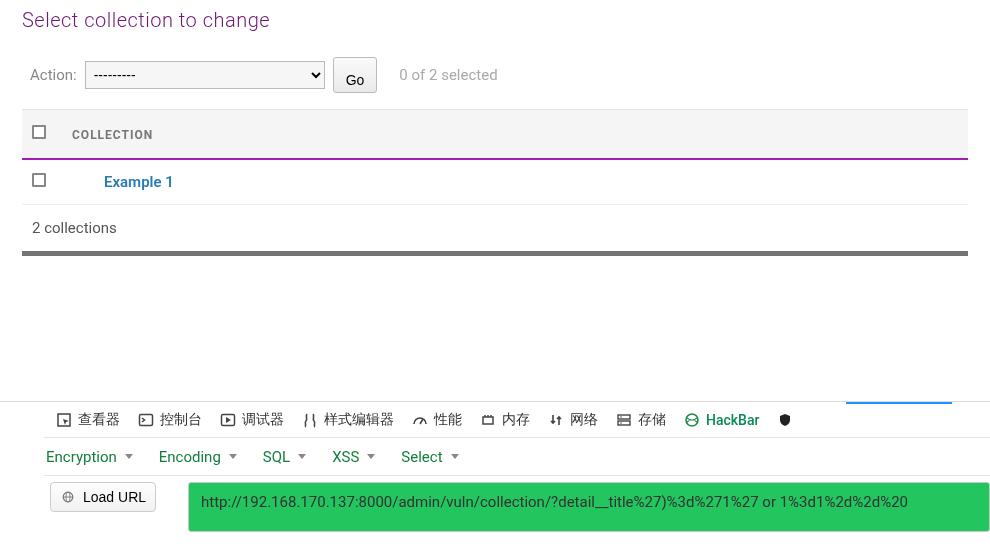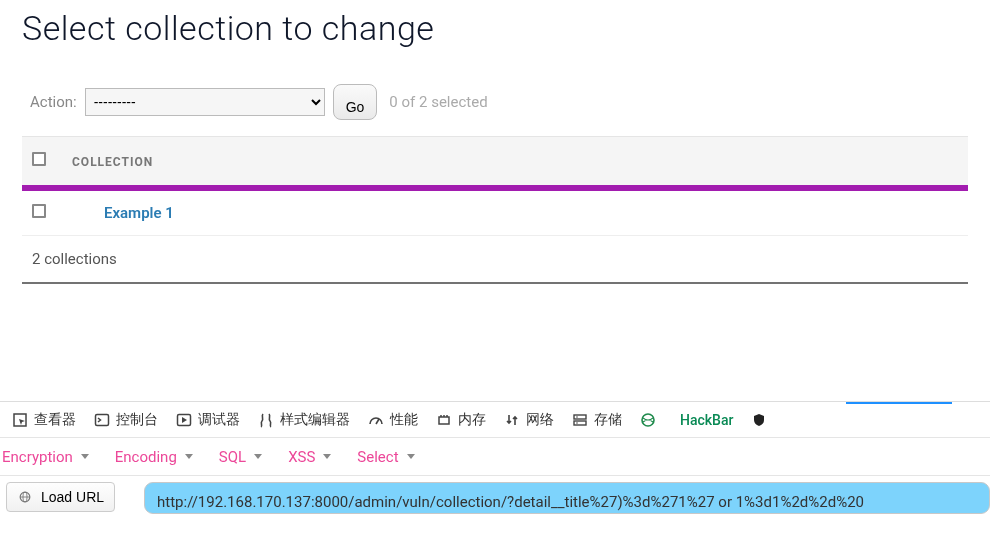--- a/index.html
+++ b/index.html
@@ -1,55 +1,55 @@
 <!DOCTYPE html>
 <html><head>
 <meta charset="utf-8">
 <style>
 * { margin: 0; padding: 0; box-sizing: border-box; }
 body { font-family: -apple-system, BlinkMacSystemFont, "Segoe UI", Roboto, Arial, sans-serif; font-size: 15px; color: #333; background: #fff; width: 990px; height: 556px; overflow: hidden; position: relative; }
 .admin-page { padding: 8px 22px 0 22px; }
-.page-title { font-size: 34px; font-weight: 300; color: #0f172a; margin-bottom: 36px; letter-spacing: 0.5px; }
+.page-title { font-size: 20px; font-weight: 300; color: #701a75; margin-bottom: 25px; letter-spacing: 0.5px; }
 .actions-row { display: flex; align-items: center; gap: 8px; margin-bottom: 16px; padding-left: 8px; }
 .action-label { color: #888; font-size: 15px; }
 .action-select { width: 240px; height: 28px; border: 1px solid #bbb; background: #f6f6f6; font-size: 14px; padding: 0 4px; }
-.go-btn { height: 36px; padding: 14px 12px; border: 1px solid #bbb; background: linear-gradient(#fafafa,#eaeaea); border-radius: 8px; font-size: 14px; cursor: pointer; }
-.selected-count { color: #aaa; font-size: 15px; margin-left: 4px; }
+.go-btn { height: 36px; padding: 14px 12px; border: 1px solid #bbb; background: linear-gradient(#fafafa,#eaeaea); border-radius: 3px; font-size: 14px; cursor: pointer; }
+.selected-count { color: #aaa; font-size: 15px; margin-left: 14px; }
 .change-table { width: 100%; border-collapse: collapse; }
-.change-table thead th { background: #f5f5f5; border-top: 1px solid #e5e5e5; border-bottom: 6px solid #a21caf; padding: 15px 10px; text-align: left; }
+.change-table thead th { background: #f5f5f5; border-top: 1px solid #e5e5e5; border-bottom: 2px solid #a21caf; padding: 15px 10px; text-align: left; }
 .change-table thead th.sel-col { width: 40px; }
 .col-header { font-size: 12px; font-weight: 700; color: #777; letter-spacing: 1px; }
 .change-table tbody td { padding: 13px 10px; border-bottom: 1px solid #eee; }
 .change-table tbody td.sel-col { width: 40px; }
 .row-link { color: #2b7cb3; font-weight: 600; font-size: 15px; text-decoration: none; cursor: pointer; margin-left: 32px; }
 .chk { width: 14px; height: 14px; border: 2px solid #888; display: inline-block; border-radius: 1px; cursor: pointer; background: #fff; }
-.footer-count { padding: 14px 10px; font-size: 15px; color: #555; border-bottom: 2px solid #737373; }
-
-
-.devtools { position: absolute; left: 0; right: 0; bottom: 0; background: #fff; }
+.footer-count { padding: 14px 10px; font-size: 15px; color: #555; border-bottom: 5px solid #737373; }
+
+
+.devtools { position: absolute; left: 0; right: 0; bottom: 0; background: #fff; padding-left: 44px; }
 .devtools-top-border { border-top: 1px solid #ddd; }
 .panels { display: flex; align-items: center; height: 36px; padding: 0 6px; gap: 6px; border-bottom: 1px solid #e5e5e5; font-size: 14px; overflow: hidden; }
 .panel-tab { display: inline-flex; align-items: center; gap: 6px; padding: 4px 6px; cursor: pointer; white-space: nowrap; }
 .panel-tab .lbl { color: #333; }
 .panel-tab.active { color: #15a36a; }
-.panel-tab.active .lbl { color: #0a8a55; font-weight: 500; margin-left: 18px; }
+.panel-tab.active .lbl { color: #0a8a55; font-weight: 500; }
 .panels-wrap { position: relative; }
 .panels-wrap .blue-line { position: absolute; right: 38px; top: 0; width: 106px; height: 2px; background: #1e90ff; }
 .icon-box { width: 16px; height: 16px; display: inline-flex; align-items: center; justify-content: center; }
 svg { display: block; }
 
 .toolbar2 { display: flex; align-items: center; height: 38px; gap: 26px; padding: 0 2px; border-bottom: 1px solid #e5e5e5; }
-.tb2-item { display: inline-flex; align-items: center; gap: 6px; color: #ec4899; font-size: 15px; cursor: pointer; }
+.tb2-item { display: inline-flex; align-items: center; gap: 6px; color: #15803d; font-size: 15px; cursor: pointer; }
 .caret { width: 0; height: 0; border-left: 4px solid transparent; border-right: 4px solid transparent; border-top: 5px solid #888; display: inline-block; margin-left: 2px; }
 
 .lower { display: flex; height: 80px; }
-.side-btns { width: 118px; padding: 6px 6px; display: flex; flex-direction: row; gap: 8px; }
+.side-btns { width: 118px; padding: 6px 6px; display: flex; flex-direction: column; gap: 8px; }
 .side-btn { display: inline-flex; align-items: center; gap: 8px; height: 30px; padding: 0 10px; border: 1px solid #ccc; border-radius: 4px; background: linear-gradient(#fefefe,#f1f1f1); font-size: 14px; cursor: pointer; white-space: nowrap; }
 .url-area { flex: 1; padding: 6px 0 0 26px; }
-.url-box { border: 1px solid #c8c8c8; border-radius: 9px; height: 32px; padding: 10px 12px; font-size: 15px; color: #333; overflow: hidden; white-space: nowrap; background: #7dd3fc; }
+.url-box { border: 1px solid #c8c8c8; border-radius: 3px; height: 50px; padding: 10px 12px; font-size: 15px; color: #333; overflow: hidden; white-space: nowrap; background: #22c55e; }
 </style>
 </head>
 <body>
 
 <div class="admin-page">
   <h1 class="page-title">Select collection to change</h1>
 
   <div class="actions-row">
     <span class="action-label">Action:</span>
     <select class="action-select">

